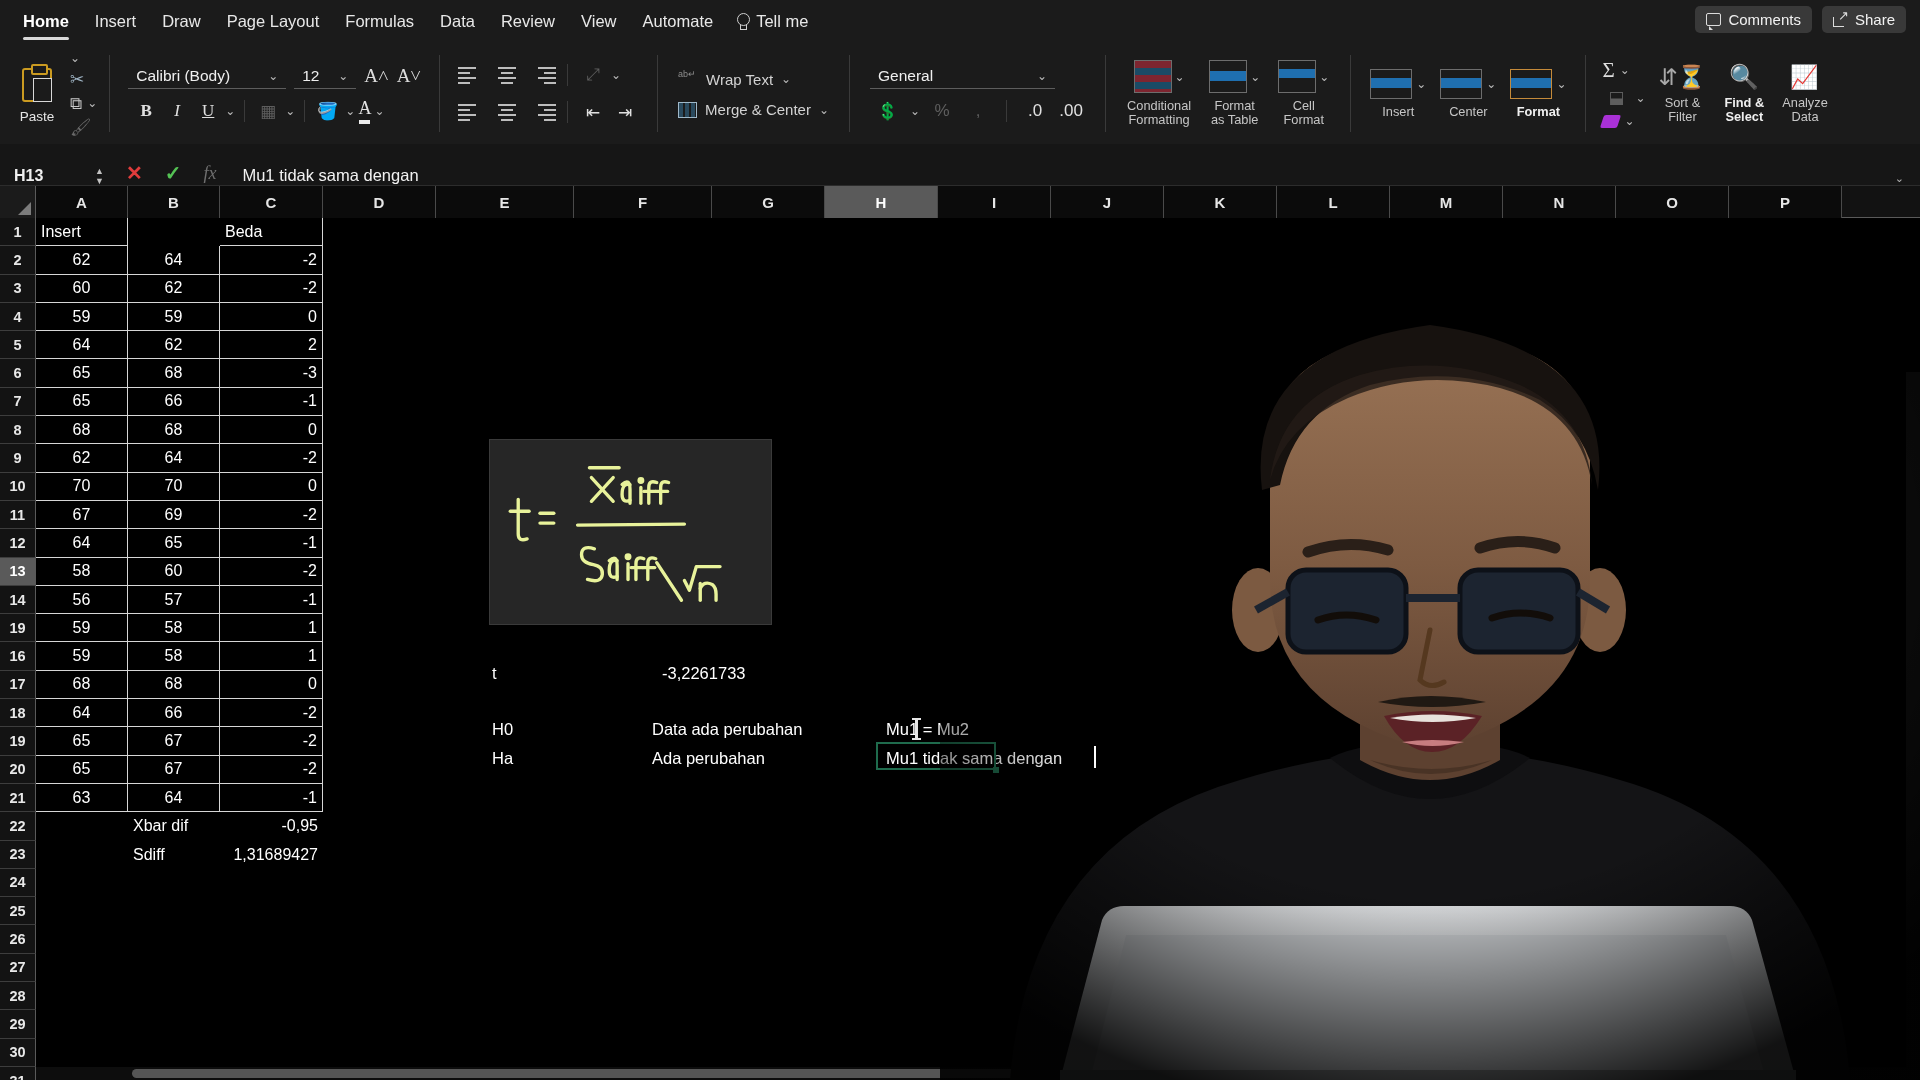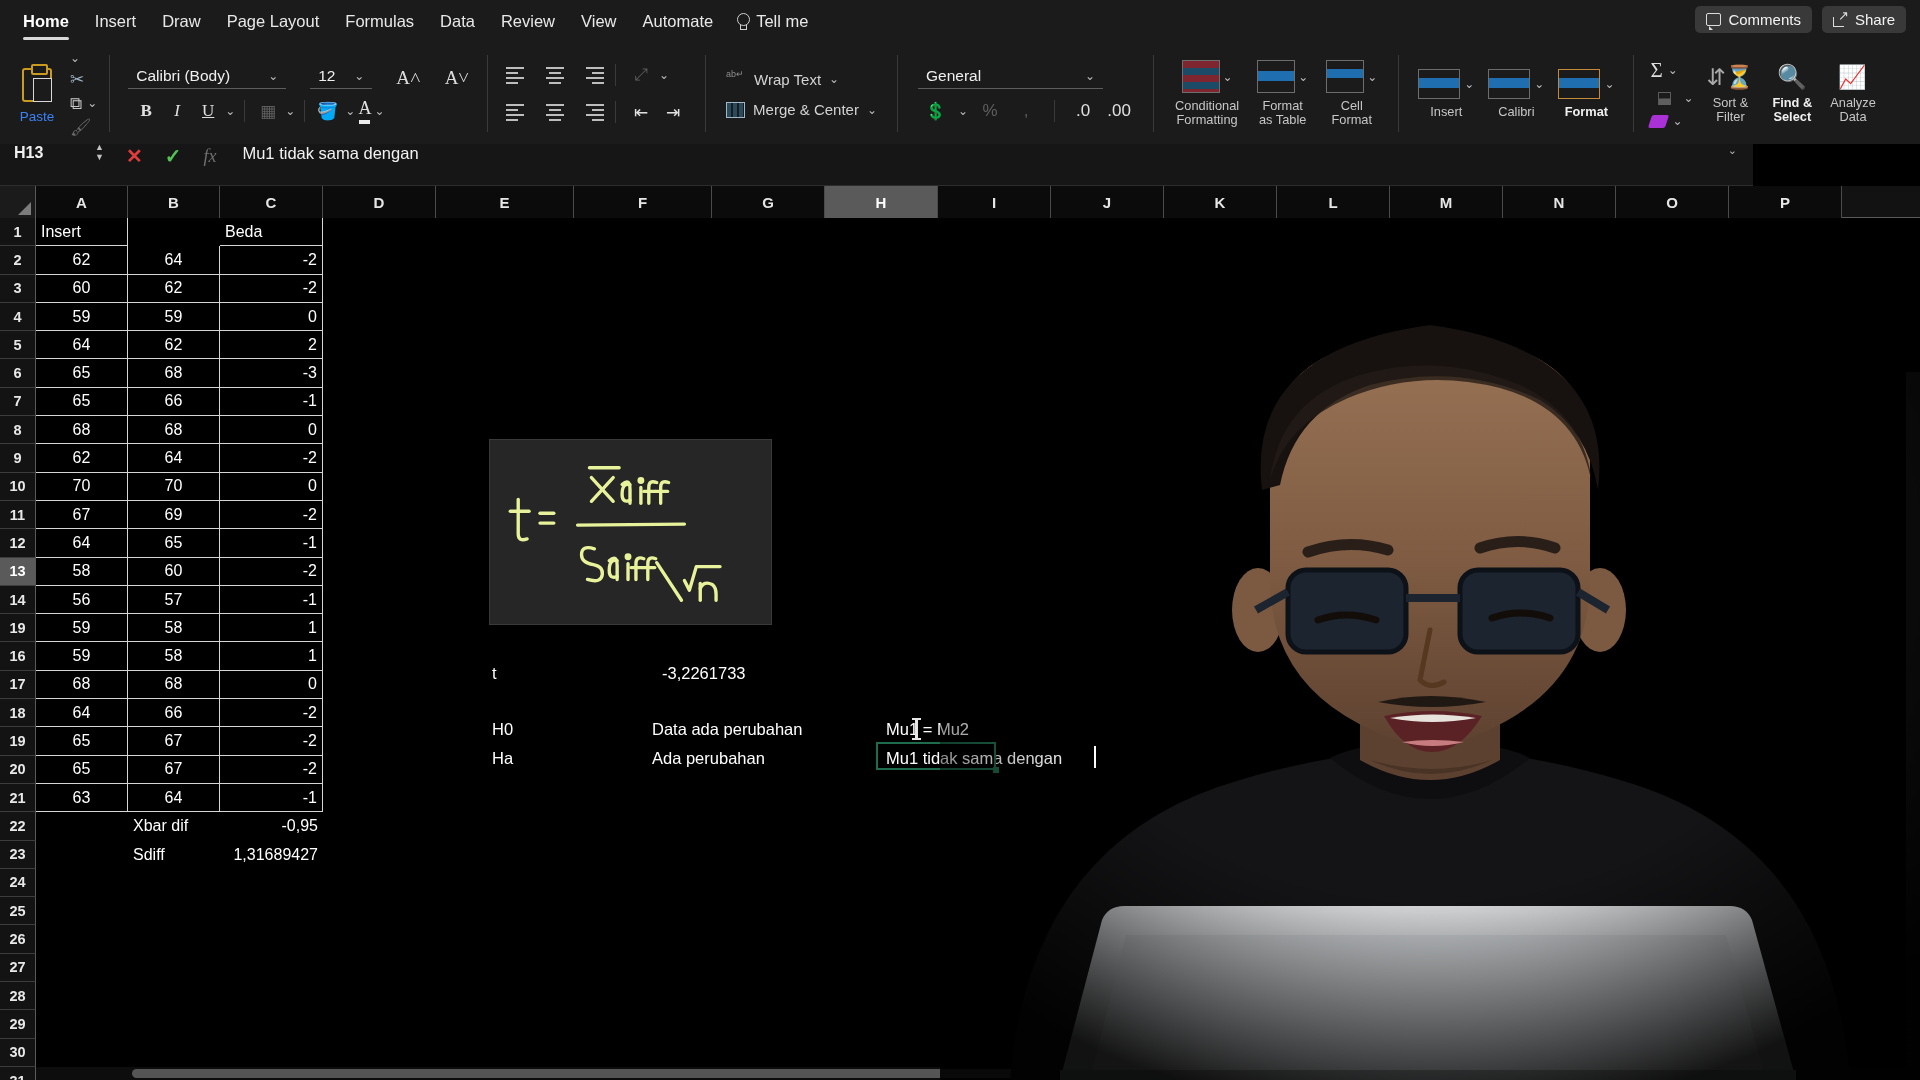--- a/index.html
+++ b/index.html
@@ -65,31 +65,31 @@
     position: relative; margin-top: 4px;
   }
   .clipboard::before {
     content:""; position:absolute; top:-6px; left:7px; width:13px; height:7px;
     border:2.5px solid #cb9b21; border-radius:2px; background:#1b1b1b;
   }
   .clipboard::after {
     content:""; position:absolute; left:9px; top:8px; width:17px; height:22px;
     border:1.8px solid #d8d8d8; background:#1b1b1b;
   }
-  .paste-label { color:#3b82f6; font-size:13.5px; margin-top:7px; }
+  .paste-label { color:#e5e5e5; font-size:13.5px; margin-top:7px; }
   .chev { color:#b9b9b9; font-size:12px; line-height:1; }
   .mini-col { display:flex; flex-direction:column; justify-content:center; gap:7px; padding-left: 4px;}
   .mini-row { display:flex; align-items:center; gap:5px; }
   .icn { color:#c8c8c8; font-size: 17px; line-height:1; }
   .icn.scissors { color:#9fb4c4; }
   .icn.dim { color:#6a6a6a; }
 
   
   .font-col { display:flex; flex-direction:column; gap:9px; padding: 0 6px; }
-  .font-row1 { display:flex; align-items:flex-end; gap:24px; }
+  .font-row1 { display:flex; align-items:center; gap:8px; }
   .fbox {
     background:#1b1b1b; border-bottom:1.5px solid #5d5d5d; color:#efefef;
     font-size:15.5px; height:26px; display:flex; align-items:center;
     padding: 0 8px; justify-content: space-between;
   }
   .fbox.name { width: 158px; }
   .fbox.size { width: 62px; }
   .font-row2 { display:flex; align-items:center; gap:3px; padding-left:4px; }
   .fbtn { color:#e0e0e0; width:28px; height:26px; display:flex; align-items:center;
           justify-content:center; font-size:17px; }
@@ -147,22 +147,22 @@
   .sortcol, .findcol, .analyzecol { display:flex; flex-direction:column; align-items:center; padding:0 9px; }
 
   .gradient-logo {
     position:absolute; right:16px; top:28px;
     color:#ffffff; font-size:49px; font-weight:bold; letter-spacing:-1px;
     font-family:"DejaVu Sans", sans-serif;
   }
 
   
   .formulabar {
-    position:absolute; top:144px; left:0; width:1753px; height:42px;
-    background:#161616; display:flex; align-items:flex-start; border-bottom:1px solid #2c2c2c;
+    position:absolute; top:144px; left:0; width:1920px; height:42px;
+    background:#161616; display:flex; align-items:flex-end; border-bottom:1px solid #2c2c2c;
   }
   .namebox { width:95px; color:#f0f0f0; font-size:16px; font-weight:bold; padding-left:14px; }
   .spin { display:flex; flex-direction:column; gap:3px; color:#c2c2c2; font-size:9px; line-height:7px; }
   .fb-icons { display:flex; align-items:center; gap:22px; padding-left:22px; }
   .x-ico { color:#e03c3c; font-size:20px; font-weight:bold; }
   .ck-ico { color:#54c254; font-size:20px; font-weight:bold; }
   .fx-ico { color:#6f6f6f; font-size:18px; font-style:italic; font-family:"Liberation Serif", serif; }
   .fb-input { flex:1; color:#f2f2f2; font-size:16.5px; padding-left:26px; }
   .fb-collapse { color:#b5b5b5; font-size:11px; padding-right:16px; }
 
@@ -449,21 +449,21 @@
           <span class="cell-ic"></span>
           <span class="chev">⌄</span>
         </div>
         <div class="style-label">Insert</div>
       </div>
       <div class="cellcol">
         <div style="display:flex;align-items:center;gap:4px;">
           <span class="cell-ic"></span>
           <span class="chev">⌄</span>
         </div>
-        <div class="style-label">Calibri</div>
+        <div class="style-label">Center</div>
       </div>
       <div class="cellcol">
         <div style="display:flex;align-items:center;gap:4px;">
           <span class="cell-ic fmt"></span>
           <span class="chev">⌄</span>
         </div>
         <div class="style-label bright">Format</div>
       </div>
     </div>
     <div class="rsep"></div>

